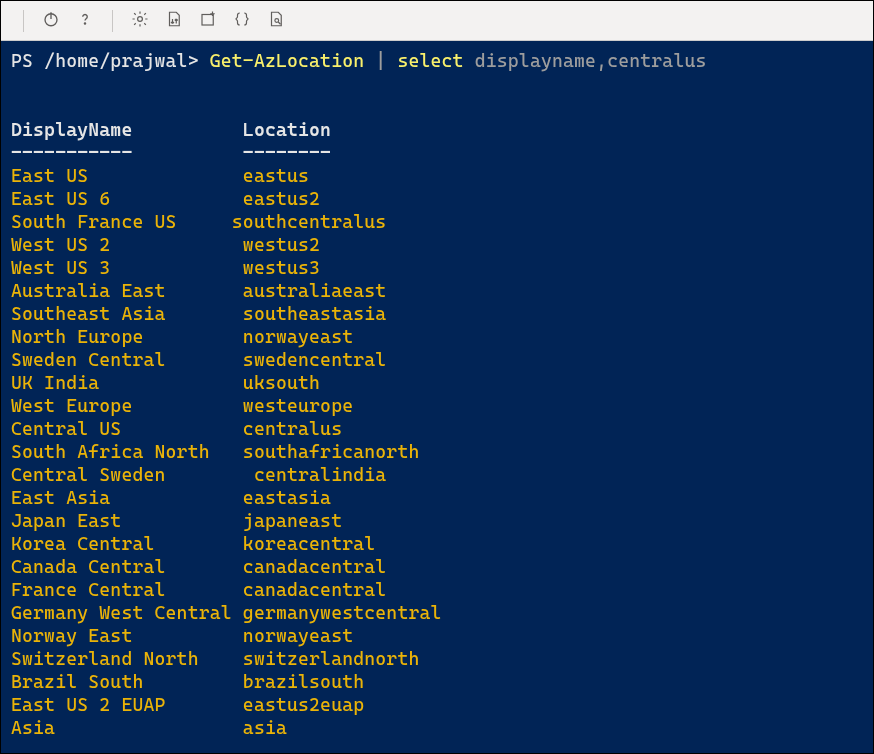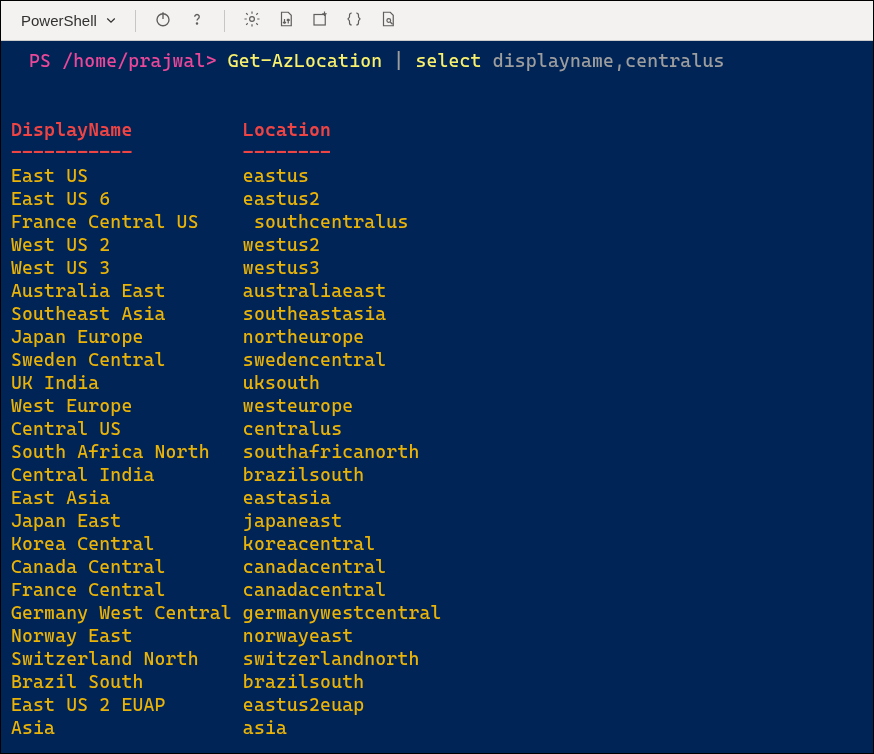--- a/index.html
+++ b/index.html
@@ -57,38 +57,30 @@
       color: #eeedf0;
       font-family: "Cascadia Mono", "Consolas", monospace;
       font-size: 18.5px;
       line-height: 23px;
       padding: 8px 10px 10px 10px;
       height: calc(754px - 42px);
       overflow: hidden;
       white-space: pre;
       letter-spacing: 0.2px;
     }
-    .ps-prefix { color: #ec4899; margin-left: 18px; }
+    .ps-prefix { color: #e5e5e5; }
     .cmd-yellow { color: #f9f06b; text-align: center; }
     .cmd-grey { color: #9d9d9d; }
-    .hdr-green { color: #ef4444; font-weight: 600; }
+    .hdr-green { color: #e5e5e5; font-weight: 600; }
     .row-white { color: #eab308; }
   </style>
 </head>
 <body>
 
 <div class="toolbar">
-  <div class="shell-selector">
-    <span>PowerShell</span>
-    <span>
-      <svg viewBox="0 0 16 16" width="12" height="12" fill="none" stroke="#323130" stroke-width="1.6">
-          <path d="M3 6 l5 5 l5 -5"></path>
-        </svg>
-    </span>
-  </div>
   <div class="toolbar-sep"></div>
 
   <div class="toolbar-btn">
     <span>
       <svg viewBox="0 0 24 24" fill="none" stroke="#605e5c" stroke-width="1.8">
           <circle cx="12" cy="13" r="8"></circle>
           <line x1="12" y1="3" x2="12" y2="12"></line>
         </svg>
     </span>
   </div>
@@ -144,32 +136,32 @@
   </div>
 </div>
 
 <div class="terminal" id="term"><span class="ps-prefix">PS /home/prajwal&gt; </span><span class="cmd-yellow">Get-AzLocation</span><span class="cmd-grey"> | </span><span class="cmd-yellow">select </span><span class="cmd-grey">displayname,centralus</span>
 
 
 <span class="hdr-green">DisplayName          Location</span>
 <span class="hdr-green">-----------          --------</span>
 <span class="row-white">East US              eastus</span>
 <span class="row-white">East US 6            eastus2</span>
-<span class="row-white">France Central US     southcentralus</span>
+<span class="row-white">South France US     southcentralus</span>
 <span class="row-white">West US 2            westus2</span>
 <span class="row-white">West US 3            westus3</span>
 <span class="row-white">Australia East       australiaeast</span>
 <span class="row-white">Southeast Asia       southeastasia</span>
-<span class="row-white">Japan Europe         northeurope</span>
+<span class="row-white">North Europe         norwayeast</span>
 <span class="row-white">Sweden Central       swedencentral</span>
 <span class="row-white">UK India             uksouth</span>
 <span class="row-white">West Europe          westeurope</span>
 <span class="row-white">Central US           centralus</span>
 <span class="row-white">South Africa North   southafricanorth</span>
-<span class="row-white">Central India        brazilsouth</span>
+<span class="row-white">Central Sweden        centralindia</span>
 <span class="row-white">East Asia            eastasia</span>
 <span class="row-white">Japan East           japaneast</span>
 <span class="row-white">Korea Central        koreacentral</span>
 <span class="row-white">Canada Central       canadacentral</span>
 <span class="row-white">France Central       canadacentral</span>
 <span class="row-white">Germany West Central germanywestcentral</span>
 <span class="row-white">Norway East          norwayeast</span>
 <span class="row-white">Switzerland North    switzerlandnorth</span>
 <span class="row-white">Brazil South         brazilsouth</span>
 <span class="row-white">East US 2 EUAP       eastus2euap</span>

